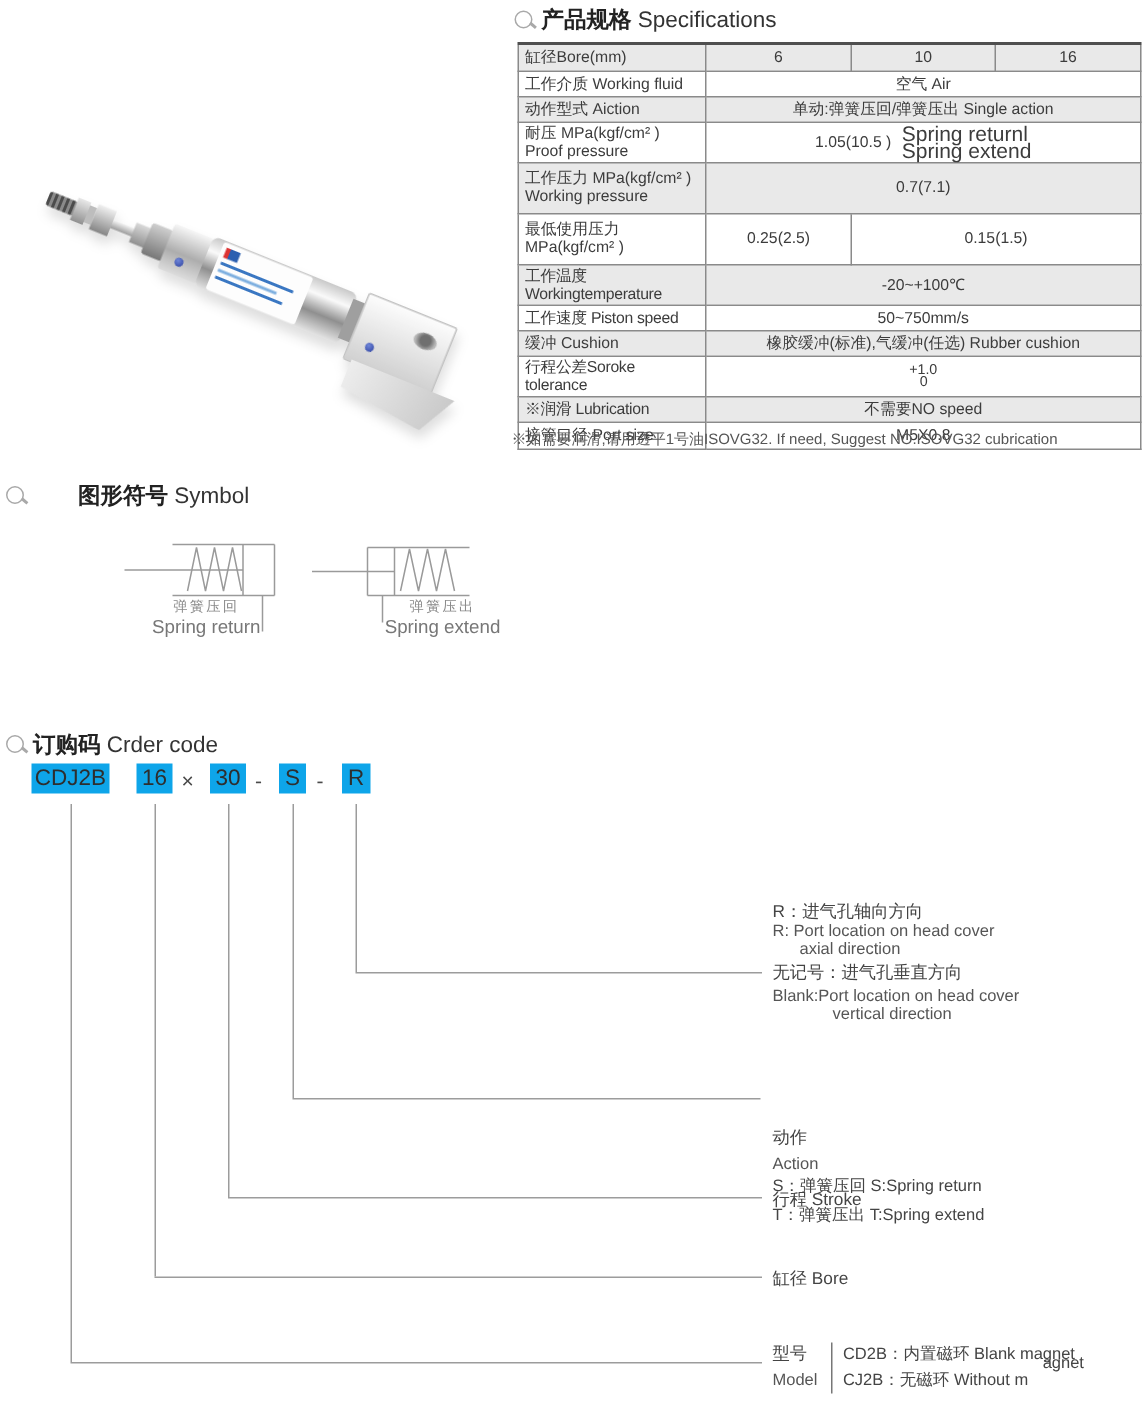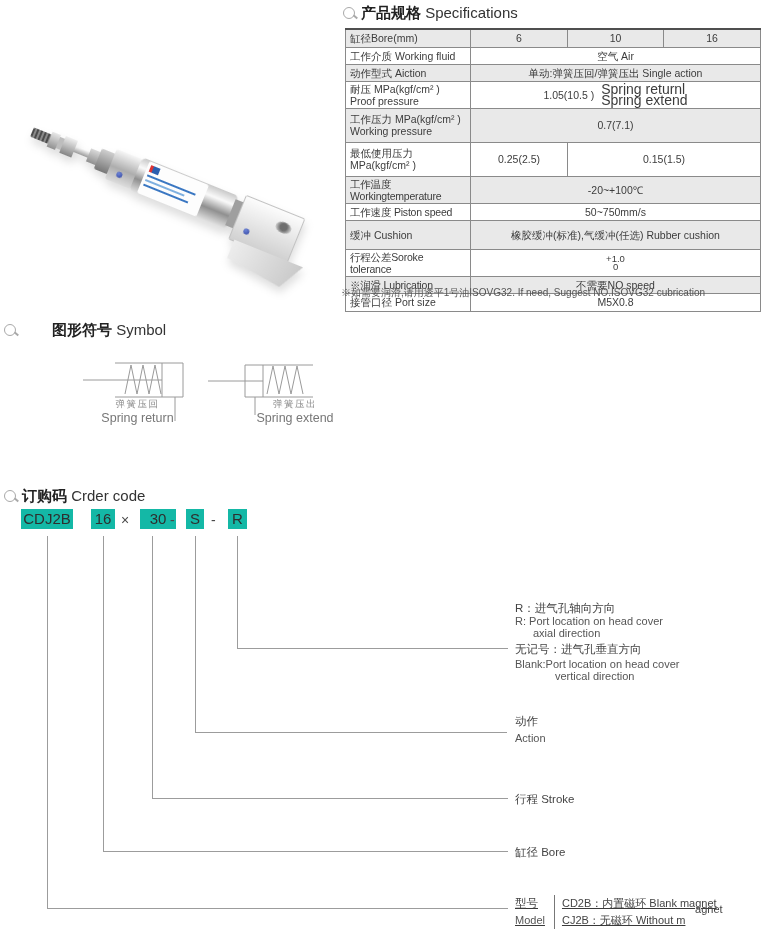--- a/index.html
+++ b/index.html
@@ -34,21 +34,21 @@
   .footnote { position:absolute; left:341px; top:286px; font-size:10px; color:#555; white-space:nowrap; }
 
   
   svg.symbols { position:absolute; left:75px; top:350px; }
   .sym-label { position:absolute; text-align:center; color:#7d7d7d; }
   .sym-label .zh { font-size:9.5px; letter-spacing:1.5px; display:block; color:#8a8a8a; }
   .sym-label .en { font-size:12.5px; display:block; margin-top:0px; color:#777; }
 
   
   .code-item { position:absolute; text-align:center; }
-  .code-box { display:block; background:#14b8a6; font-size:15px; color:#2e2e2e; height:20px; line-height:20px; }
+  .code-box { display:block; background:#0ea5e9; font-size:15px; color:#2e2e2e; height:20px; line-height:20px; }
   .code-ul { height:4px; border-top:1px solid #8f8f8f; border-bottom:1px solid #8f8f8f; margin-top:2px; }
   .code-sep { position:absolute; font-size:14px; color:#4a4a4a; top:512px; }
 
   .vline { position:absolute; width:1px; background:#9c9c9c; }
   .hline { position:absolute; height:1px; background:#9c9c9c; }
 
   .note { position:absolute; left:515px; white-space:nowrap; }
   .note .zh { font-size:11.5px; color:#444; line-height:13px; }
   .note .en { font-size:11px; color:#555; line-height:12px; }
   .ind1 { padding-left:18px; }
@@ -187,21 +187,21 @@
     <td class="c" colspan="2">0.15(1.5)</td>
   </tr>
   <tr class="shade" style="height:17px;">
     <td class="lbl small">工作温度Workingtemperature</td>
     <td class="c" colspan="3">-20~+100℃</td>
   </tr>
   <tr style="height:17px;margin-top:26px;">
     <td class="lbl small">工作速度 Piston speed</td>
     <td class="c" colspan="3">50~750mm/s</td>
   </tr>
-  <tr class="shade" style="height:29px;">
+  <tr class="shade" style="height:17px;">
     <td class="lbl">缓冲 Cushion</td>
     <td class="c" colspan="3">橡胶缓冲(标准),气缓冲(任选) Rubber cushion</td>
   </tr>
   <tr style="height:17px;">
     <td class="lbl small">行程公差Soroke tolerance</td>
     <td class="c" colspan="3">
       <div class="tol">
         <span>+1.0</span>
         <span class="tol0">0</span>
       </div>
@@ -248,21 +248,21 @@
   <span class="en">Crder code</span>
 </div>
 
 <div class="code-item" style="left:21px; top:509px; width:52px;">
   <span class="code-box">CDJ2B</span><span class="code-ul"></span>
 </div>
 <div class="code-item" style="left:91px; top:509px; width:24px;">
   <span class="code-box">16</span><span class="code-ul"></span>
 </div>
 <span class="code-sep" style="left:121px;">×</span>
-<div class="code-item" style="left:140px; top:509px; width:36px;">
+<div class="code-item" style="left:140px; top:509px; width:24px;">
   <span class="code-box">30</span><span class="code-ul"></span>
 </div>
 <span class="code-sep" style="left:170px;">-</span>
 <div class="code-item" style="left:186px; top:509px; width:18px;">
   <span class="code-box">S</span><span class="code-ul"></span>
 </div>
 <span class="code-sep" style="left:211px;">-</span>
 <div class="code-item" style="left:228px; top:509px; width:19px;">
   <span class="code-box">R</span><span class="code-ul"></span>
 </div>
@@ -280,33 +280,37 @@
 
 <div class="note" style="top:602px;">
   <div class="zh">R：进气孔轴向方向</div>
   <div class="en">R: Port location on head cover</div>
   <div class="en ind1">axial direction</div>
   <div class="zh" style="margin-top:4px;">无记号：进气孔垂直方向</div>
   <div class="en" style="margin-top:2px;">Blank:Port location on head cover</div>
   <div class="en ind2">vertical direction</div>
 </div>
 
-<div class="note note-flex" style="top:713px;flex-direction:column;">
+<div class="note note-flex" style="top:751px;flex-direction:column;">
   <div class="note-lblcol">
     <div class="zh">动作</div>
     <div class="en" style="margin-top:4px;">Action</div>
   </div>
   <div class="note-div"></div>
+  <div class="note-lines">
+    <div class="ln">S：弹簧压回 S:Spring return</div>
+    <div class="ln">T：弹簧压出 T:Spring extend</div>
+  </div>
 </div>
 
 <div class="note plain" style="top:792px;">行程 Stroke</div>
 
 <div class="note plain" style="top:845px;">缸径 Bore</div>
 
-<div class="note note-flex" style="top:895px;text-decoration:underline;">
+<div class="note note-flex" style="top:895px;">
   <div class="note-lblcol">
     <div class="zh">型号</div>
     <div class="en" style="margin-top:4px;">Model</div>
   </div>
   <div class="note-div"></div>
   <div class="model-lines">
     <div class="ln">CD2B：内置磁环 Blank magnet</div>
     <div class="ln">CJ2B：无磁环 Without m</div>
     <span class="overflow-frag">agnet</span>
   </div>

